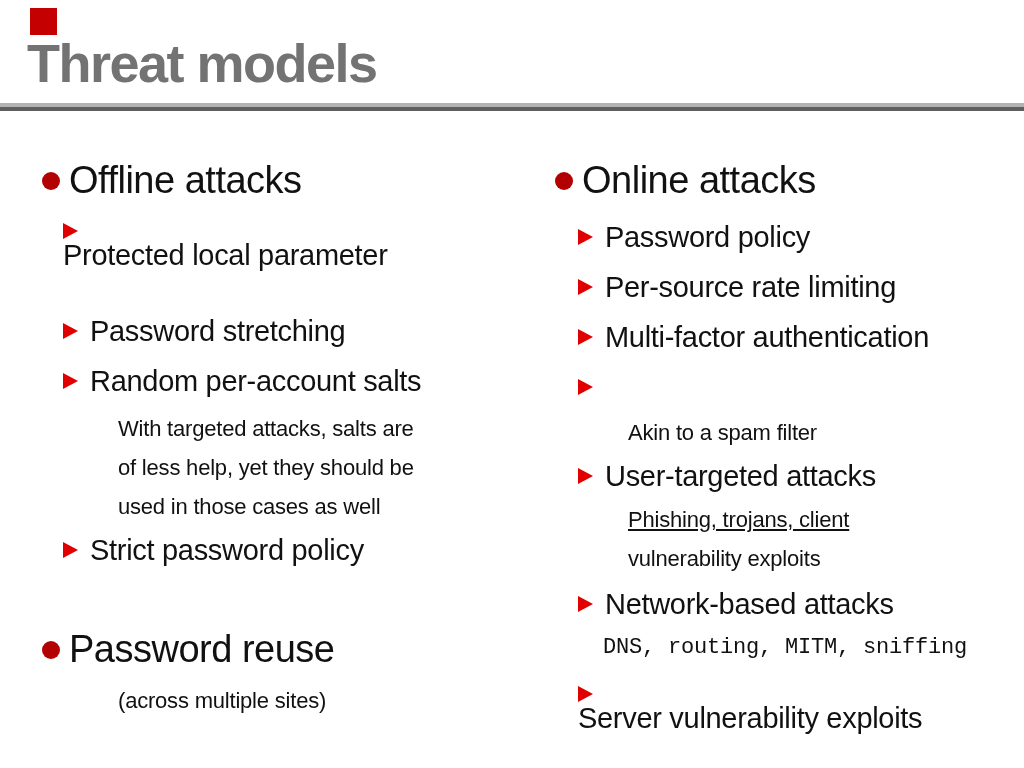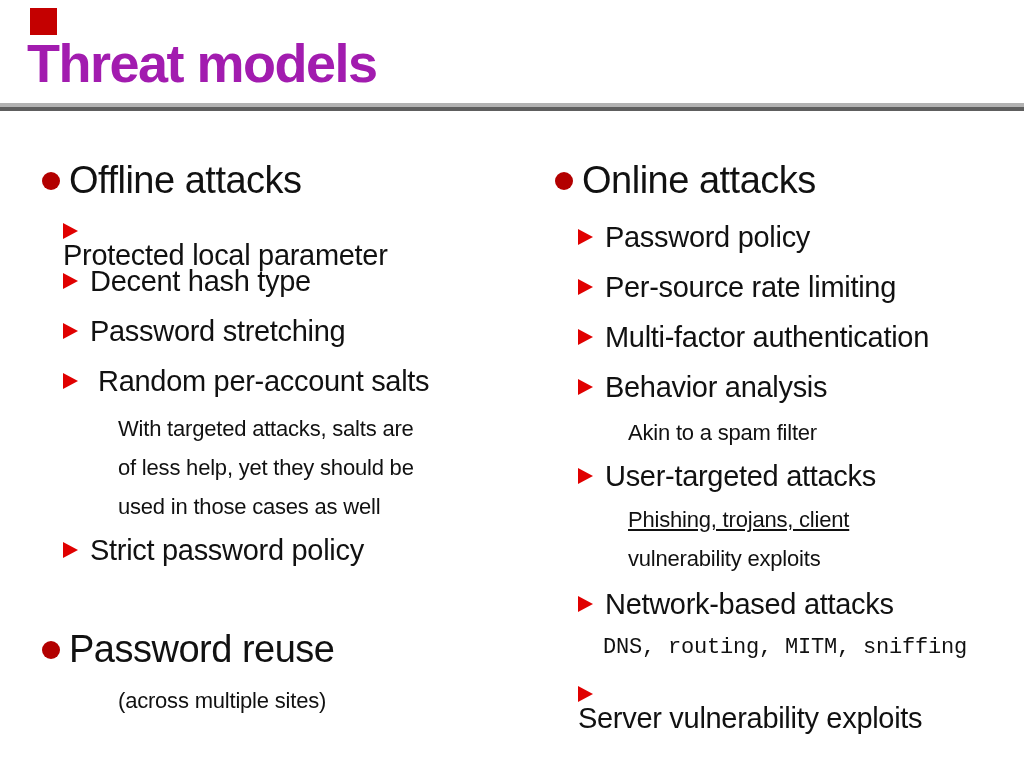--- a/index.html
+++ b/index.html
@@ -24,21 +24,21 @@
     height: 27px;
     background: #c40000;
   }
   .slide-title {
     position: absolute;
     left: 27px;
     top: 36px;
     font-size: 54px;
     font-weight: bold;
     letter-spacing: -1.5px;
-    color: #a21caf;
+    color: #737373;
     white-space: nowrap;
     line-height: 1;
   }
   .title-rule {
     position: absolute;
     left: 0;
     top: 103px;
     width: 1024px;
     height: 8px;
   }
@@ -114,31 +114,27 @@
   <div class="row lvl1" style="left:42px; top:160px;">
     <span class="circle"></span>
     <span class="txt">Offline attacks</span>
   </div>
 
   <div class="row lvl2" style="left:63px; top:215px;flex-direction:column;">
     <span class="triangle"></span>
     <span class="txt">Protected local parameter</span>
   </div>
 
-  <div class="row lvl2" style="left:63px; top:265px;">
-    <span class="triangle"></span>
-    <span class="txt">Decent hash type</span>
-  </div>
 
   <div class="row lvl2" style="left:63px; top:315px;">
     <span class="triangle"></span>
     <span class="txt">Password stretching</span>
   </div>
 
-  <div class="row lvl2" style="left:63px; top:365px;gap:8px;">
+  <div class="row lvl2" style="left:63px; top:365px;">
     <span class="triangle"></span>
     <span class="txt">Random per-account salts</span>
   </div>
 
   <div class="row lvl3" style="left:118px; top:416px;">
     <span class="txt">With targeted attacks, salts are</span>
   </div>
   <div class="row lvl3" style="left:118px; top:455px;">
     <span class="txt">of less help, yet they should be</span>
   </div>
@@ -175,21 +171,20 @@
     <span class="txt">Per-source rate limiting</span>
   </div>
 
   <div class="row lvl2" style="left:578px; top:321px;">
     <span class="triangle"></span>
     <span class="txt">Multi-factor authentication</span>
   </div>
 
   <div class="row lvl2" style="left:578px; top:371px;">
     <span class="triangle"></span>
-    <span class="txt">Behavior analysis</span>
   </div>
 
   <div class="row lvl3" style="left:628px; top:420px;">
     <span class="txt">Akin to a spam filter</span>
   </div>
 
   <div class="row lvl2" style="left:578px; top:460px;">
     <span class="triangle"></span>
     <span class="txt">User-targeted attacks</span>
   </div>

